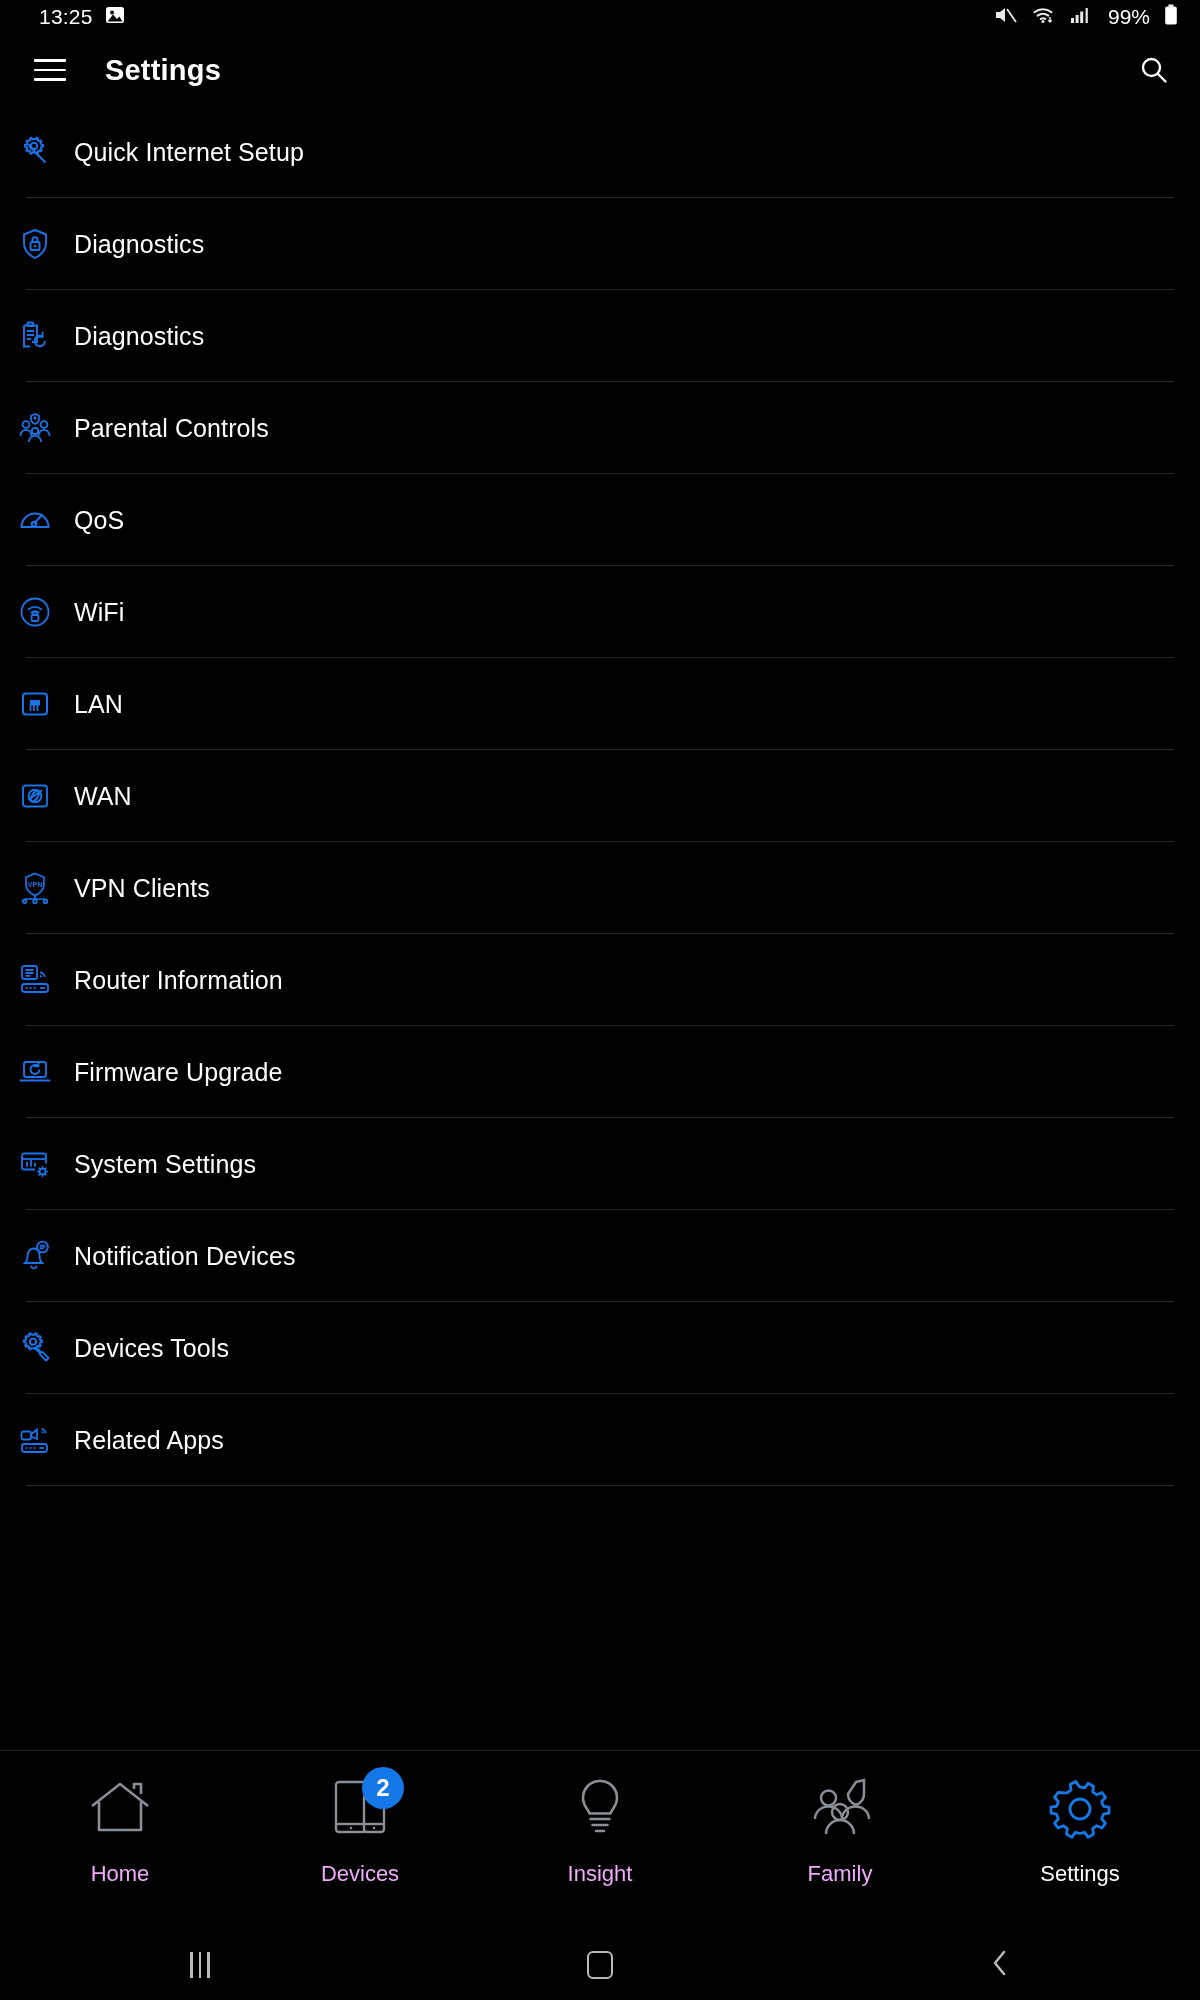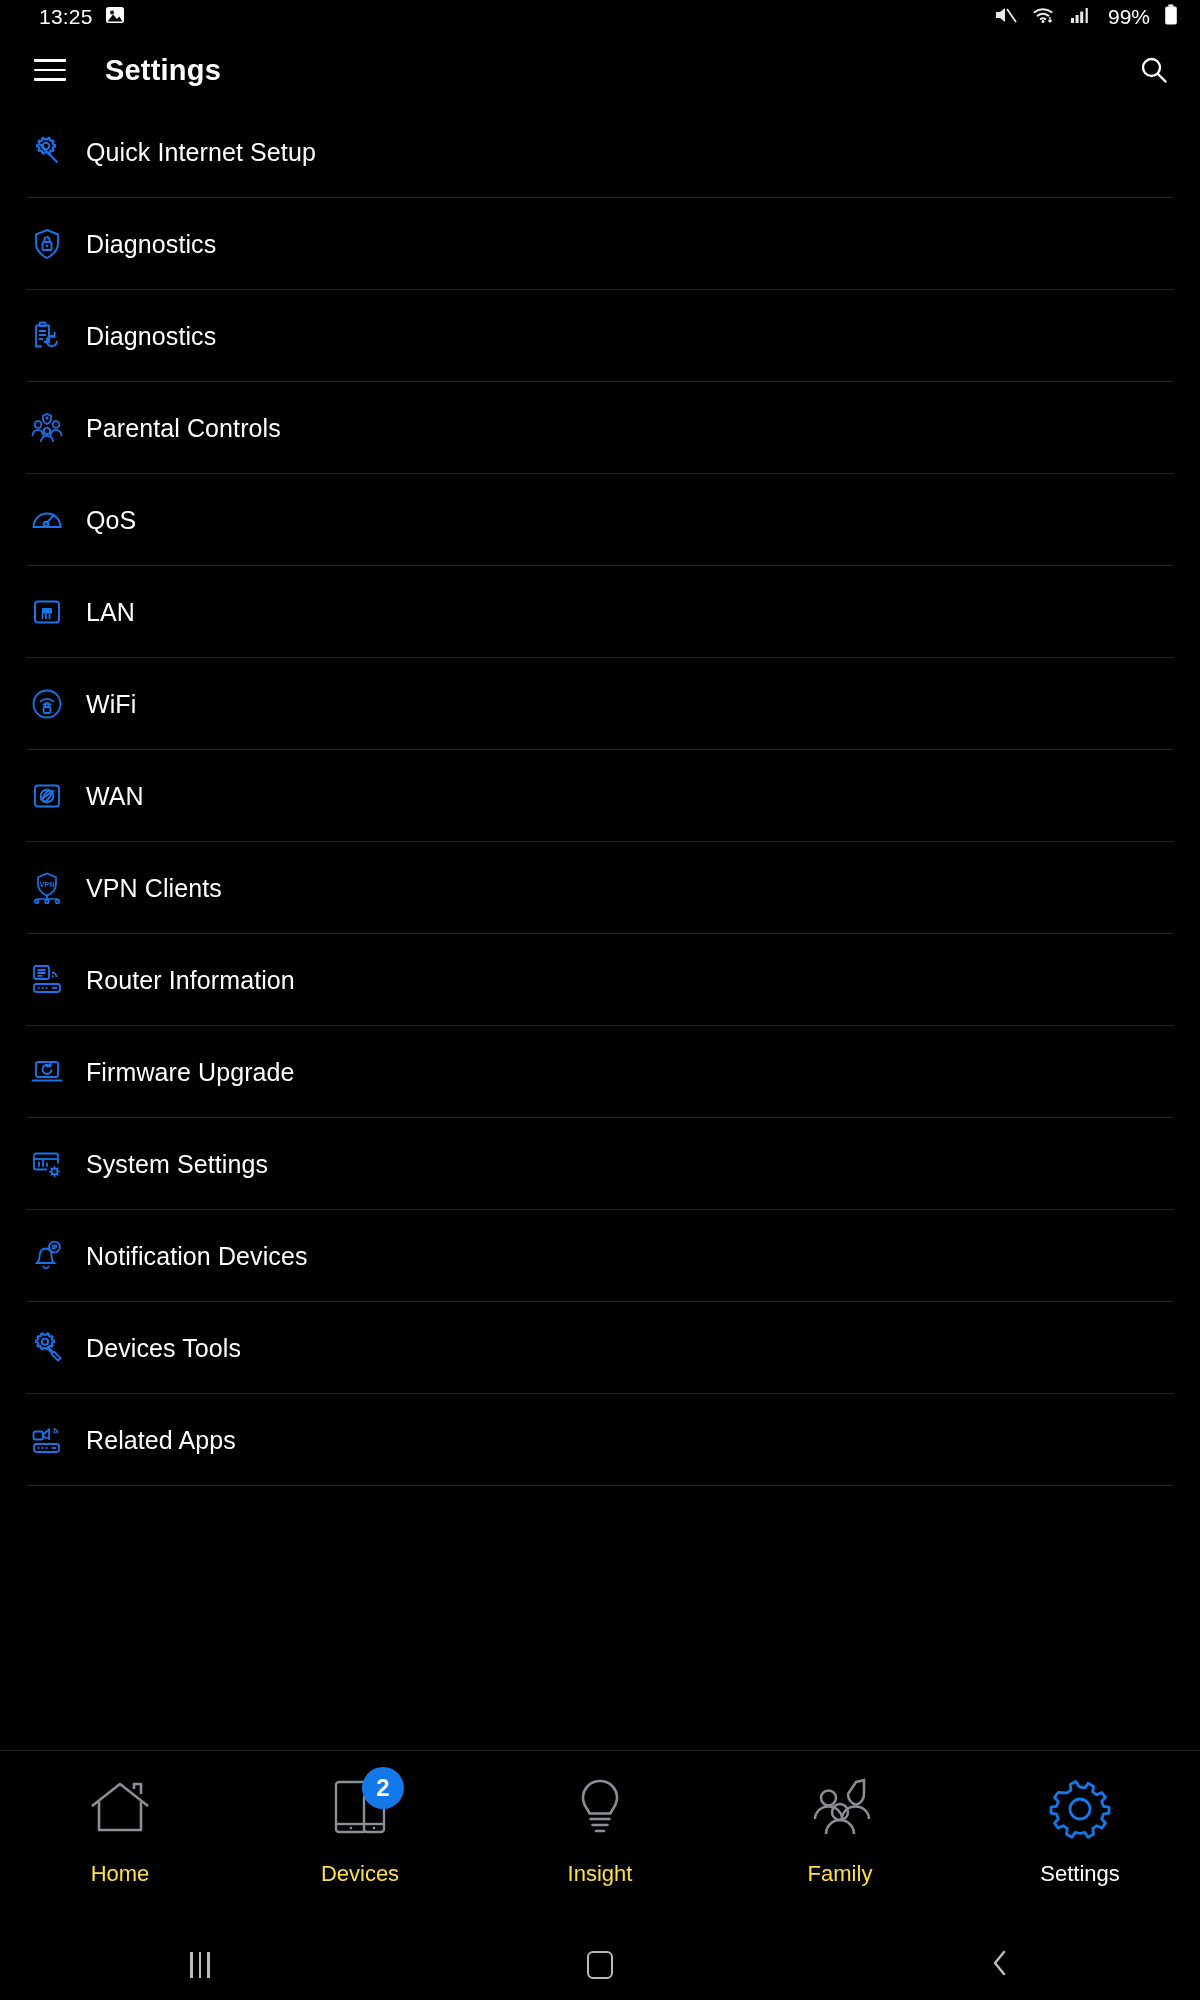--- a/index.html
+++ b/index.html
@@ -39,21 +39,21 @@
   .search-btn {
     position:absolute; right:22px; top:50%; transform:translateY(-50%);
     width:48px; height:48px; display:flex; align-items:center; justify-content:center;
     cursor:pointer;
   }
 
   
   .list { padding:0; }
   .row {
     height:92px; display:flex; align-items:center;
-    padding-left:28px; position:relative; cursor:pointer;
+    padding-left:16px; position:relative; cursor:pointer;
   }
   .row::after {
     content:""; position:absolute; left:26px; right:26px; bottom:0;
     height:1px; background:#262626;
   }
   .row .ico {
     width:38px; height:38px; flex:none;
     display:flex; align-items:center; justify-content:center;
   }
   .row .label {
@@ -65,21 +65,21 @@
     position:absolute; left:0; right:0; bottom:70px; height:180px;
     border-top:1px solid #262626;
     display:flex; align-items:flex-start;
   }
   .tab {
     flex:1; display:flex; flex-direction:column; align-items:center;
     padding-top:22px; cursor:pointer;
   }
   .tab .ticon { position:relative; height:72px; display:flex; align-items:center; justify-content:center; }
   .tab .tlabel {
-    margin-top:14px; font-size:22px; color:#fde047;
+    margin-top:14px; font-size:22px; color:#f0abfc;
     width:96px; text-align:center; line-height:1.32; word-break:break-all;
   }
   .tab.active .tlabel { color:#fff; }
   .badge {
     position:absolute; top:-6px; left:36px;
     min-width:42px; height:42px; padding:0 5px; border-radius:21px;
     background:#1478e8; color:#fff; font-size:24px; font-weight:bold;
     display:flex; align-items:center; justify-content:center;
   }
 
@@ -218,39 +218,39 @@
           <path d="M3.5 24a13.5 13.5 0 0 1 27 0Z"></path>
           <path d="M24 12 L16.5 20" stroke-linecap="round"></path>
           <circle cx="16" cy="21" r="2.3"></circle>
         </svg>
     </span>
     <span class="label">QoS</span>
   </div>
 
   <div class="row">
     <span class="ico">
-      <svg width="34" height="34" viewBox="0 0 34 34" fill="none" stroke="#1a73e8" stroke-width="2">
-          <rect x="5" y="6.5" width="24" height="21" rx="3"></rect>
-          <path d="M12 13h10v5.5h-1.6V24h-1.7v-5.5h-1.9V24h-1.7v-5.5h-1.8V24h-1.7v-5.5H12Z" fill="#1a73e8" stroke="none"></path>
-        </svg>
-    </span>
-    <span class="label">LAN</span>
-  </div>
-
-  <div class="row">
-    <span class="ico">
       <svg width="34" height="34" viewBox="0 0 34 34" fill="none" stroke="#1a73e8" stroke-width="1.8">
           <circle cx="17" cy="17" r="13.5"></circle>
           <path d="M10.6 14.4a9.2 9.2 0 0 1 12.8 0" stroke-linecap="round"></path>
           <path d="M13.3 17.6a5.5 5.5 0 0 1 7.4 0" stroke-linecap="round"></path>
           <rect x="13.6" y="20" width="6.8" height="6" rx="1.3"></rect>
           <path d="M15.2 20v-1.6a1.8 1.8 0 0 1 3.6 0V20"></path>
         </svg>
     </span>
     <span class="label">WiFi</span>
+  </div>
+
+  <div class="row">
+    <span class="ico">
+      <svg width="34" height="34" viewBox="0 0 34 34" fill="none" stroke="#1a73e8" stroke-width="2">
+          <rect x="5" y="6.5" width="24" height="21" rx="3"></rect>
+          <path d="M12 13h10v5.5h-1.6V24h-1.7v-5.5h-1.9V24h-1.7v-5.5h-1.8V24h-1.7v-5.5H12Z" fill="#1a73e8" stroke="none"></path>
+        </svg>
+    </span>
+    <span class="label">LAN</span>
   </div>
 
   <div class="row">
     <span class="ico">
       <svg width="34" height="34" viewBox="0 0 34 34" fill="none" stroke="#1a73e8" stroke-width="1.9">
           <rect x="5" y="6.5" width="24" height="21" rx="3"></rect>
           <circle cx="17" cy="17" r="6.3"></circle>
           <ellipse cx="17" cy="17" rx="2.8" ry="6.3" transform="rotate(35 17 17)"></ellipse>
           <path d="M11 20.5 L23.5 11.5" stroke-linecap="round"></path>
         </svg>

